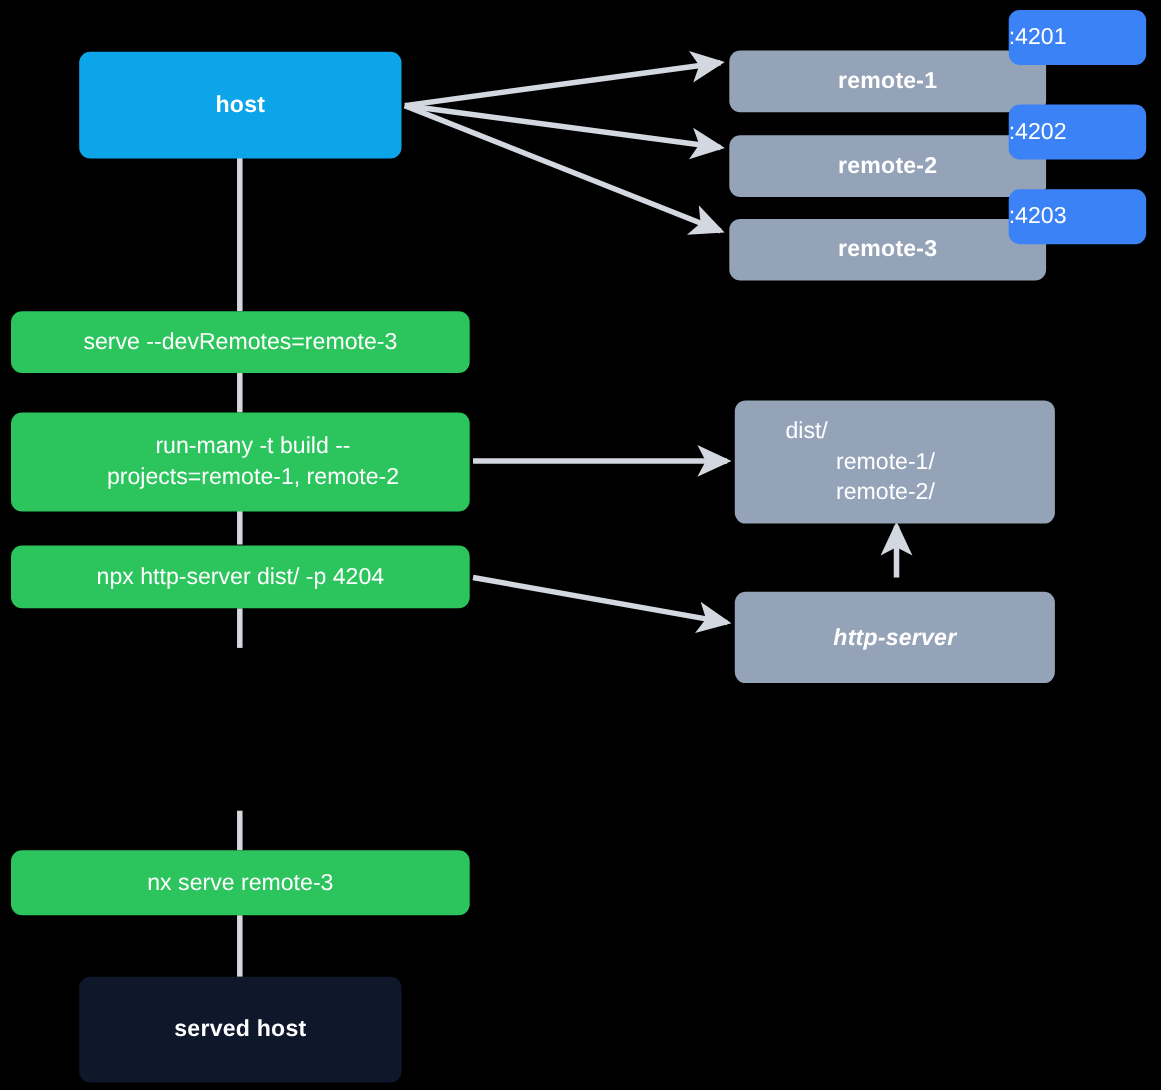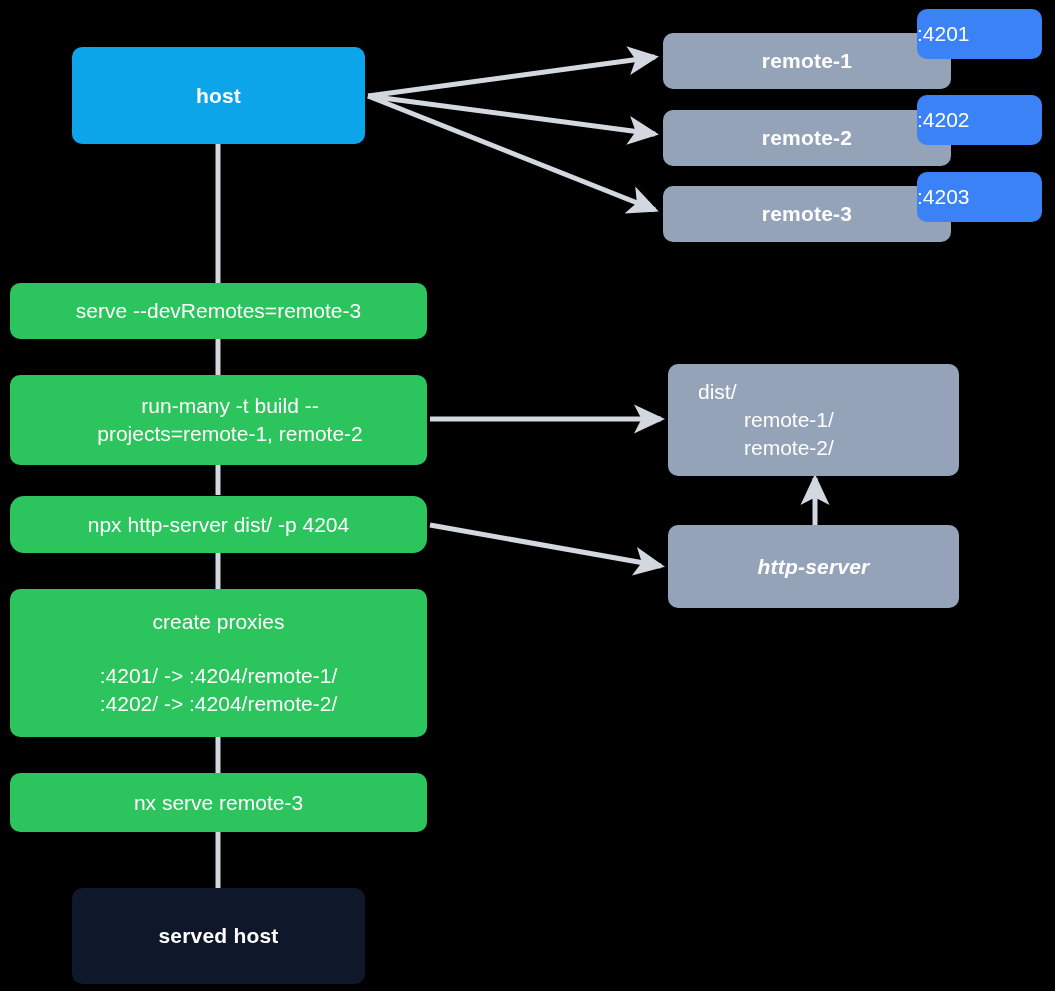--- a/index.html
+++ b/index.html
@@ -64,20 +64,21 @@
     font-weight: normal;
     font-size: 21px;
     text-align: center;
   }
 
   .node-remote {
     background: #94A3B8;
     font-weight: bold;
     font-size: 21px;
     letter-spacing: 0.2px;
+    margin-top: 13px;
   }
 
   .node-plain {
     background: #94A3B8;
     font-weight: normal;
     font-size: 21px;
   }
 
   .badge-port {
     position: absolute;
@@ -172,42 +173,34 @@
     <span>serve --devRemotes=remote-3</span>
   </div>
 
   <div class="node node-cmd" style="left:10px; top:375px; width:417px; height:90px;padding-left:23px;">
     <div class="cmd-lines">
       <span>run-many -t build --</span>
       <span>projects=remote-1, remote-2</span>
     </div>
   </div>
 
-  <div class="node node-cmd" style="left:10px; top:496px; width:417px; height:57px;border-radius:14px;">
+  <div class="node node-cmd" style="left:10px; top:496px; width:417px; height:57px;">
     <span>npx http-server dist/ -p 4204</span>
   </div>
 
-  <div class="node node-cmd" style="left:10px; top:589px; width:417px; height:148px;">
-    <div class="cmd-lines">
-      <span>create proxies</span>
-      <div class="cmd-gap"></div>
-      <span>:4201/ -&gt; :4204/remote-1/</span>
-      <span>:4202/ -&gt; :4204/remote-2/</span>
-    </div>
-  </div>
 
   <div class="node node-cmd" style="left:10px; top:773px; width:417px; height:59px;">
     <span>nx serve remote-3</span>
   </div>
 
   <div class="node node-served" style="left:72px; top:888px; width:293px; height:96px;">
     <span>served host</span>
   </div>
 
-  <div class="node node-plain" style="left:668px; top:364px; width:291px; height:112px; align-items:flex-end;">
+  <div class="node node-plain" style="left:668px; top:364px; width:291px; height:112px; align-items:flex-end;padding-left:16px;">
     <div class="tree-block">
       <div>dist/</div>
       <div class="tree-child">remote-1/</div>
       <div class="tree-child">remote-2/</div>
     </div>
   </div>
 
   <div class="node node-remote" style="left:668px; top:525px; width:291px; height:83px;font-style:italic;">
     <span>http-server</span>
   </div>

